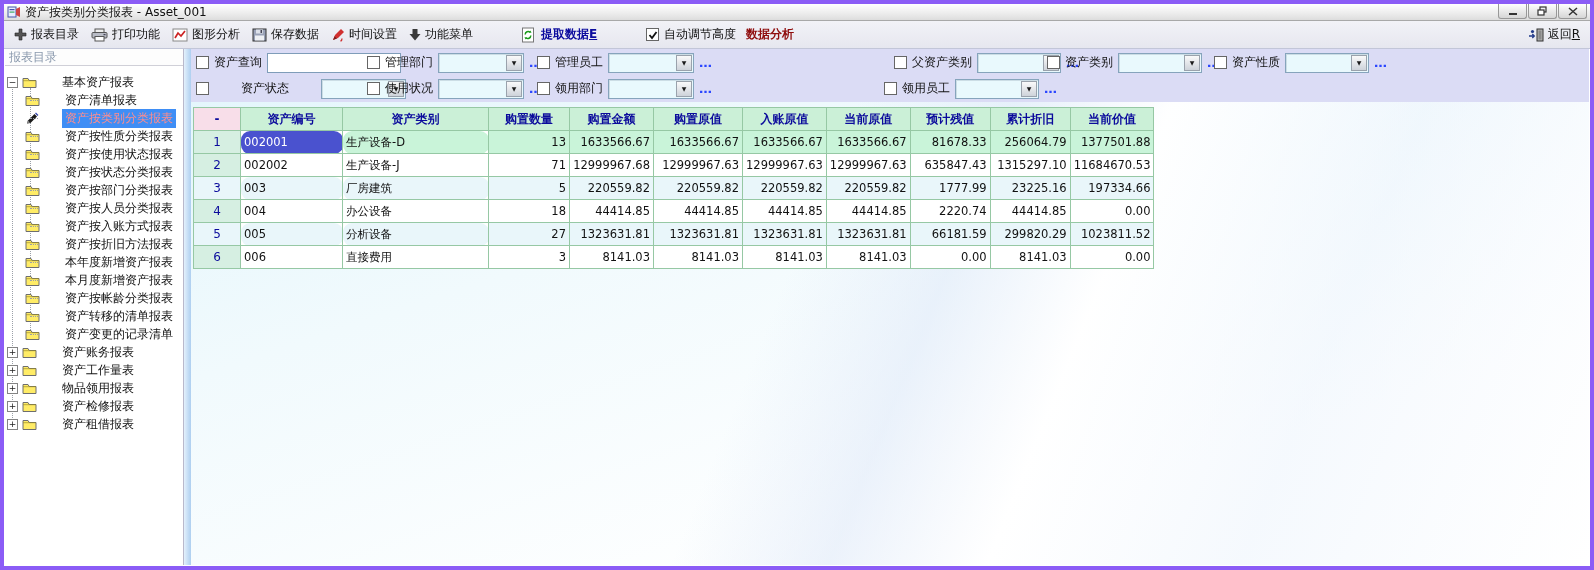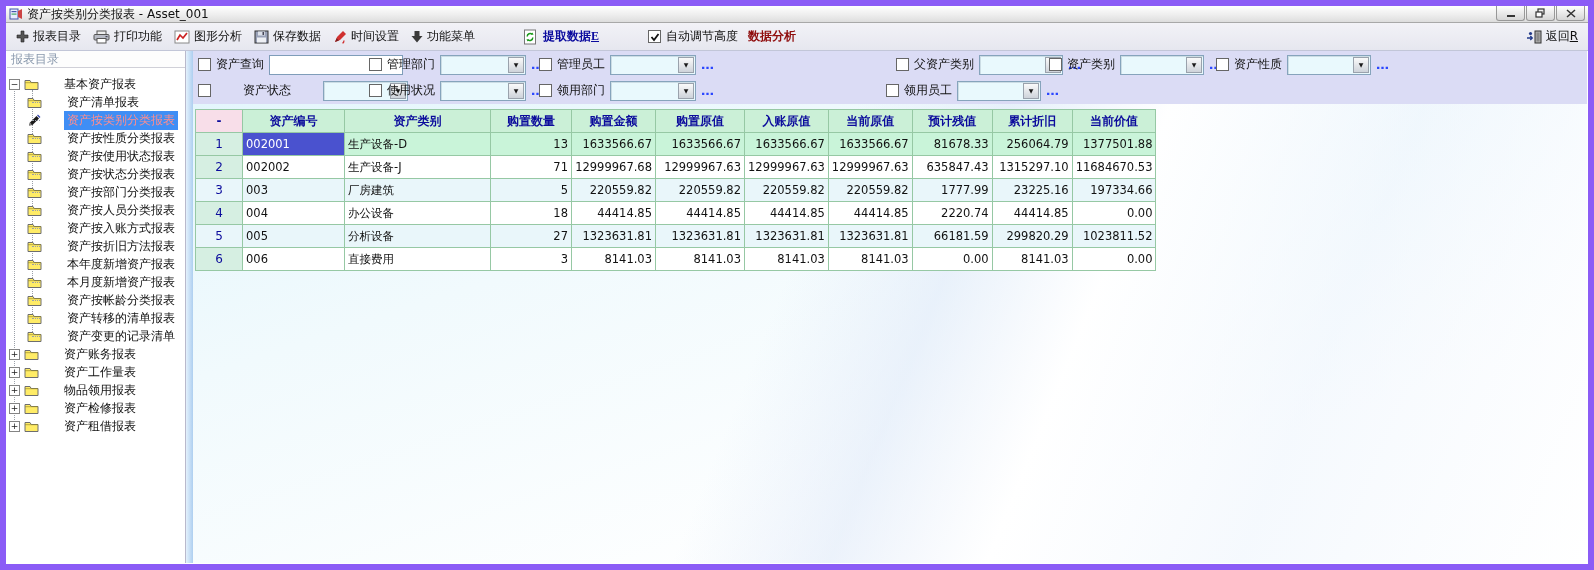--- a/index.html
+++ b/index.html
@@ -1,40 +1,40 @@
 <!DOCTYPE html>
 <html><head>
 <meta charset="utf-8">
 <style>
   * { margin:0; padding:0; box-sizing:border-box; }
   html,body { width:1594px; height:570px; }
   body {
     font-family:"DejaVu Sans","Liberation Sans",sans-serif;
     font-size:12px; color:#111; overflow:hidden; background:#fff; position:relative;
   }
-  .window { position:absolute; inset:0; border:6px solid #8b5cf6; background:#fff; }
+  .window { position:absolute; inset:0; border:4px solid #8b5cf6; background:#fff; }
 
   
   .titlebar { position:absolute; left:0; top:0; right:0; height:17px;
     background:linear-gradient(#ffffff,#ececec 60%,#dddddd);
     border-bottom:1px solid #a8a8a8; display:flex; align-items:center; padding-left:3px; }
   .titlebar .app-icon { width:14px; height:14px; margin-right:4px; flex:0 0 auto; }
   .titlebar .title { font-size:12px; color:#111; white-space:nowrap; }
   .win-controls { position:absolute; right:3px; top:0; display:flex; }
   .win-btn { width:29px; height:15px; margin-left:1px; border:1px solid #989898; border-top:none;
     border-radius:0 0 3px 3px; background:linear-gradient(#fefefe,#d6d6d6);
     display:flex; align-items:center; justify-content:center; cursor:default; }
 
   
   .toolbar { position:absolute; left:0; top:17px; right:0; height:28px;
     background:linear-gradient(#f2f2f7,#e6e7ef); border-bottom:1px solid #c2c6d8; }
   .tb-left { position:absolute; left:4px; top:0; height:100%; display:flex; align-items:center; }
   .tb-btn { display:flex; align-items:center; gap:4px; padding:3px 6px; white-space:nowrap; }
   .tb-extract { position:absolute; left:516px; top:0; height:100%; display:flex; align-items:center; gap:5px; }
-  .tb-extract .lbl { font-weight:bold; color:#0b0b9e;font-family:Liberation Serif, serif; }
+  .tb-extract .lbl { font-weight:bold; color:#0b0b9e; }
   .tb-extract u { font-weight:bold; color:#0b0b9e; }
   .tb-check { position:absolute; left:642px; top:0; height:100%; display:flex; align-items:center; gap:5px; }
   .tb-analysis { position:absolute; left:742px; top:0; height:100%; display:flex; align-items:center;
     font-weight:bold; color:#8f0d0d; }
   .tb-back { position:absolute; right:10px; top:0; height:100%; display:flex; align-items:center; gap:4px; }
   .cbx { width:13px; height:13px; background:#fff; border:1px solid #666; display:inline-flex;
     align-items:center; justify-content:center; flex:0 0 auto; }
 
   
   .sidebar { position:absolute; left:1px; top:45px; width:179px; bottom:1px;
@@ -81,21 +81,21 @@
     background:#fff; }
   .grid th, .grid td { border:1px solid #96c8a4; height:23px; padding:0 3px;
     white-space:nowrap; overflow:hidden; font-size:11.5px; }
   .grid th { background:#cbf0d7; color:#0b0b9c; font-weight:bold; font-size:12px; }
   .grid th.corner { background:#f8dee9; }
   .grid td.rownum { background:#d6efe2; color:#0b0b9c; text-align:center; font-size:12px; }
   .grid tr.selrow td { background:#c9f4d9; }
   .grid tr.selrow td.rownum { background:#d6efe2; }
   .grid tr.alt td { background:#e9f6fa; }
   .grid td.selcell { background:#4a52cf !important; color:#fff; }
-  .al { text-align:left; } .ar { text-align:right; }
+  .al { text-align:left;border-radius:9px; } .ar { text-align:right; }
 </style>
 </head>
 <body>
 
 <div class="window">
 
   <div class="titlebar">
     <svg class="app-icon" viewBox="0 0 14 14">
       <rect x="1" y="2" width="8" height="10" fill="#e9edff" stroke="#4455aa"></rect>
       <path d="M9 4l4-2v10l-4-2z" fill="#cc4444"></path>

